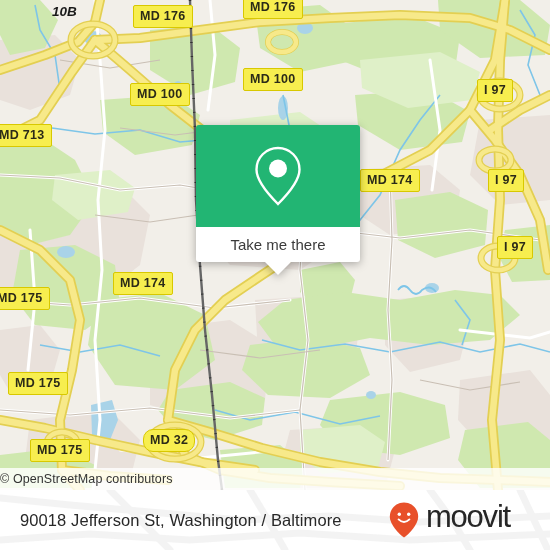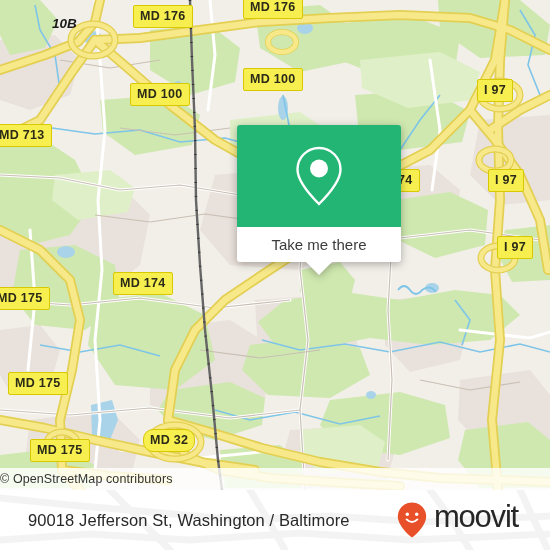--- a/index.html
+++ b/index.html
@@ -73,21 +73,20 @@
     white-space: nowrap;
   }
 
   
   #popup {
     position: absolute;
     left: 196px;
     top: 125px;
     width: 140px;
     filter: drop-shadow(0 2px 4px rgba(0,0,0,0.30));
-    margin-left: 41px;
   }
   #popup-body {
     width: 164px;
     height: 102px;
     background: #22b573;
     border-radius: 3px 3px 0 0;
     display: flex;
     align-items: center;
     justify-content: center;
   }
@@ -132,21 +131,20 @@
   }
   #bottombar-inner {
     position: relative;
     width: 528px;
     height: 60px;
     display: flex;
     align-items: center;
     justify-content: space-between;
     padding: 0 18px 0 20px;
     box-sizing: border-box;
-    margin-left: 8px;
   }
   #address {
     font-size: 16.5px;
     color: #282828;
     white-space: nowrap;
     letter-spacing: 0.1px;
   }
   #brand {
     display: flex;
     align-items: flex-start;
@@ -340,21 +338,21 @@
     <div class="shield" style="left:-8px; top:124px;">MD 713</div>
     <div class="shield" style="left:360px; top:169px;">MD 174</div>
     <div class="shield" style="left:488px; top:169px;">I 97</div>
     <div class="shield" style="left:497px; top:236px;">I 97</div>
     <div class="shield" style="left:113px; top:272px;">MD 174</div>
     <div class="shield" style="left:-10px; top:287px;">MD 175</div>
     <div class="shield" style="left:8px;  top:372px;">MD 175</div>
     <div class="shield" style="left:30px; top:439px;">MD 175</div>
     <div class="shield" style="left:143px; top:429px;border-radius:10px;">MD 32</div>
 
-    <div class="junction-label" style="left:52px; top:16px;">10B</div>
+    <div class="junction-label" style="left:52px; top:4px;">10B</div>
 
     <div id="popup">
       <div id="popup-body">
         <svg width="54" height="62" viewBox="0 0 54 62">
           <path d="M27 3 C15 3 5.5 12.5 5.5 24.5 C5.5 36 20 52 27 59 C34 52 48.5 36 48.5 24.5 C48.5 12.5 39 3 27 3 Z" fill="none" stroke="#ffffff" stroke-width="2.4"></path>
           <circle cx="27" cy="23.5" r="9" fill="#ffffff"></circle>
         </svg>
       </div>
       <div id="popup-footer">
         <span>Take me there</span>

